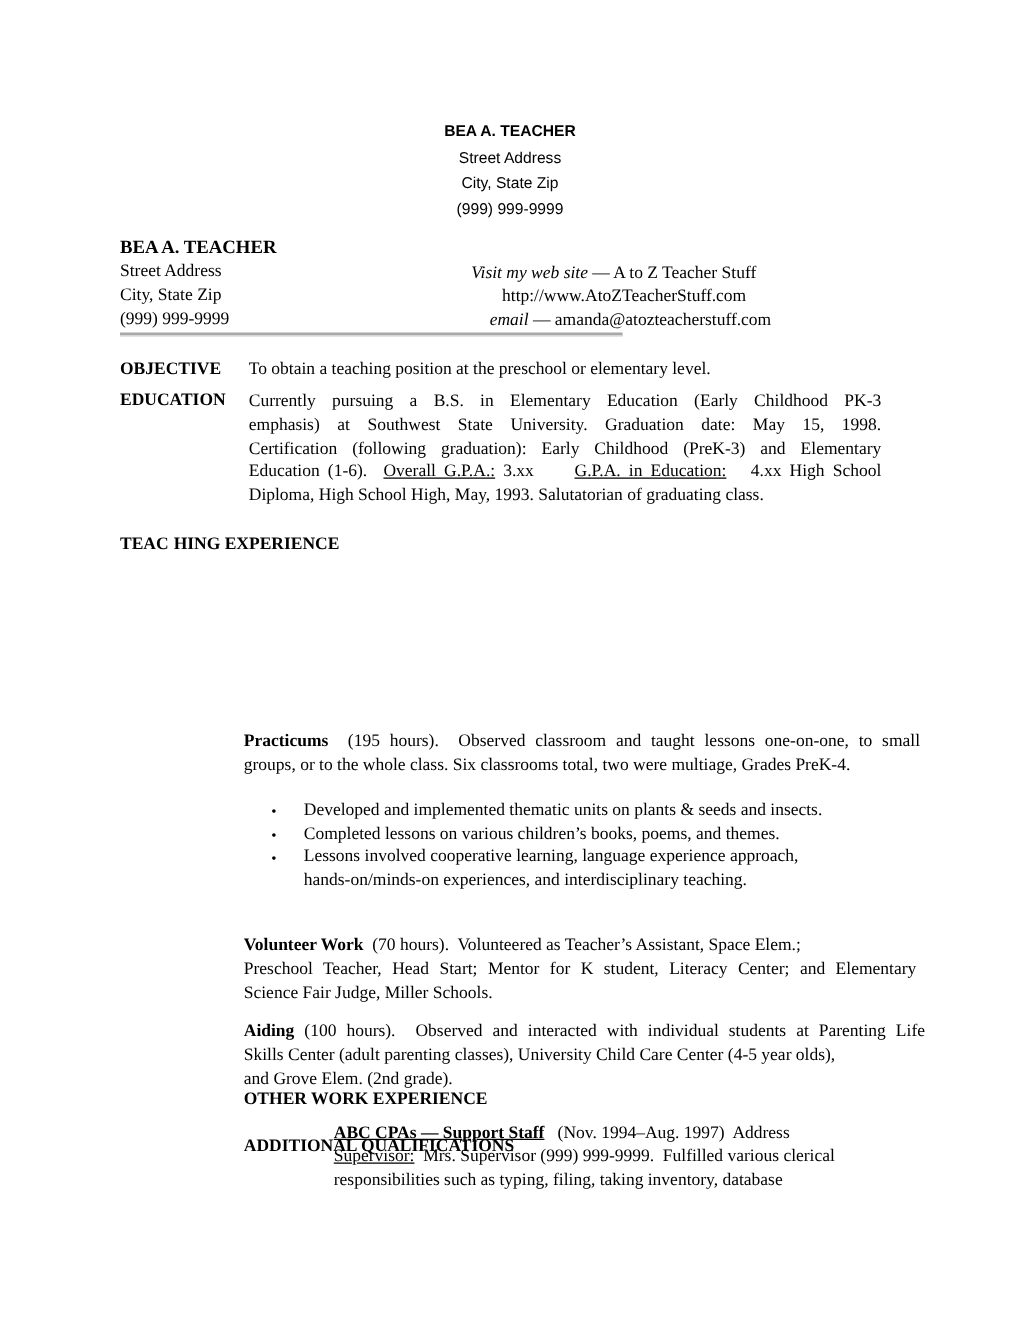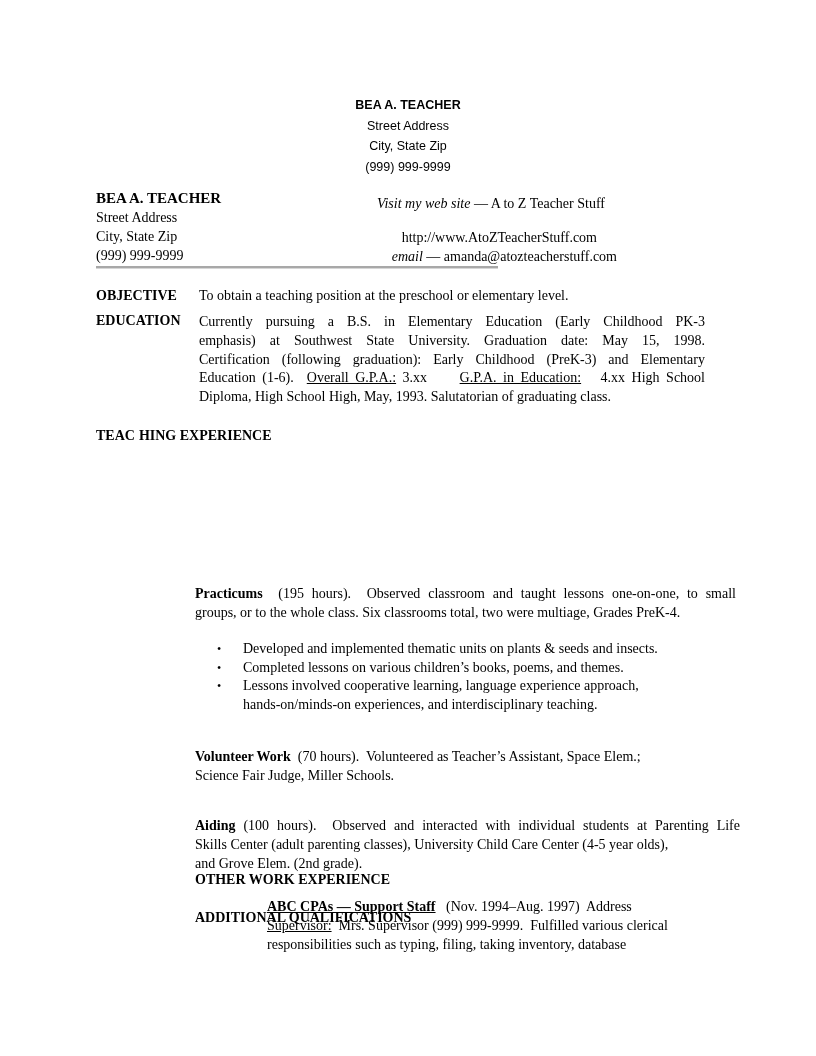--- a/index.html
+++ b/index.html
@@ -30,21 +30,21 @@
   <div class="abs calibri b hdr1" style="top:95px;">BEA A. TEACHER</div>
   <div class="abs calibri hdr1" style="top:116px;">Street Address</div>
   <div class="abs calibri hdr1" style="top:136px;">City, State  Zip</div>
   <div class="abs calibri hdr1" style="top:157px;">(999) 999-9999</div>
 
   <div class="abs tnr name2" style="left:96px; top:190px;">BEA A. TEACHER</div>
   <div class="abs tnr" style="left:96px; top:210px;">Street Address</div>
   <div class="abs tnr" style="left:96px; top:229px;">City,  State  Zip</div>
   <div class="abs tnr" style="left:96px; top:248px;">(999) 999-9999</div>
 
-  <div class="abs tnr" style="right:103px; top:196px;">
+  <div class="abs tnr" style="right:103px; top:211px;">
     <span class="i">Visit my web site</span><span> — </span><span>A to Z Teacher Stuff</span>
   </div>
   <div class="abs tnr" style="right:111px; top:230px;">http://www.AtoZTeacherStuff.com</div>
   <div class="abs tnr" style="right:91px; top:249px;">
     <span class="i">email</span><span> — </span><span>amanda@atozteacherstuff.com</span>
   </div>
 
   <div class="rule"></div>
 
   <div class="abs tnr sec" style="left:96px; top:288px;">OBJECTIVE</div>
@@ -70,20 +70,21 @@
 
   <ul class="bullet-list tnr">
     <li><span class="dot">•</span><span>Developed and implemented thematic units on plants &amp; seeds and insects.</span></li>
     <li><span class="dot">•</span><span>Completed lessons on various children’s books, poems, and themes.</span></li>
     <li><span class="dot">•</span><span>Lessons involved cooperative learning, language experience approach,</span></li>
     <li><span>hands-on/minds-on experiences, and interdisciplinary teaching.</span></li>
   </ul>
 
   <div class="para tnr" style="left:195px; top:748px; width:538px;">
     <span class="line" style="text-align-last:left;"><span class="b">Volunteer Work</span><span style="white-space:pre;">  (70 hours).  Volunteered as Teacher’s Assistant, Space Elem.;</span></span>
+    <span class="line">Preschool Teacher, Head Start; Mentor for K student, Literacy Center; and Elementary</span>
     <span class="line last">Science Fair Judge, Miller Schools.</span>
   </div>
 
   <div class="para tnr" style="left:195px; top:817px; width:545px;">
     <span class="line"><span class="b">Aiding</span><span style="white-space:pre;"> (100 hours).  Observed and interacted with individual students at Parenting Life</span></span>
     <span class="line" style="text-align-last:left;">Skills Center (adult parenting classes), University Child Care Center (4-5 year olds),</span>
     <span class="line last">and Grove Elem. (2nd grade).</span>
   </div>
 
   <div class="abs tnr sec" style="left:195px; top:872px;">OTHER WORK EXPERIENCE</div>

